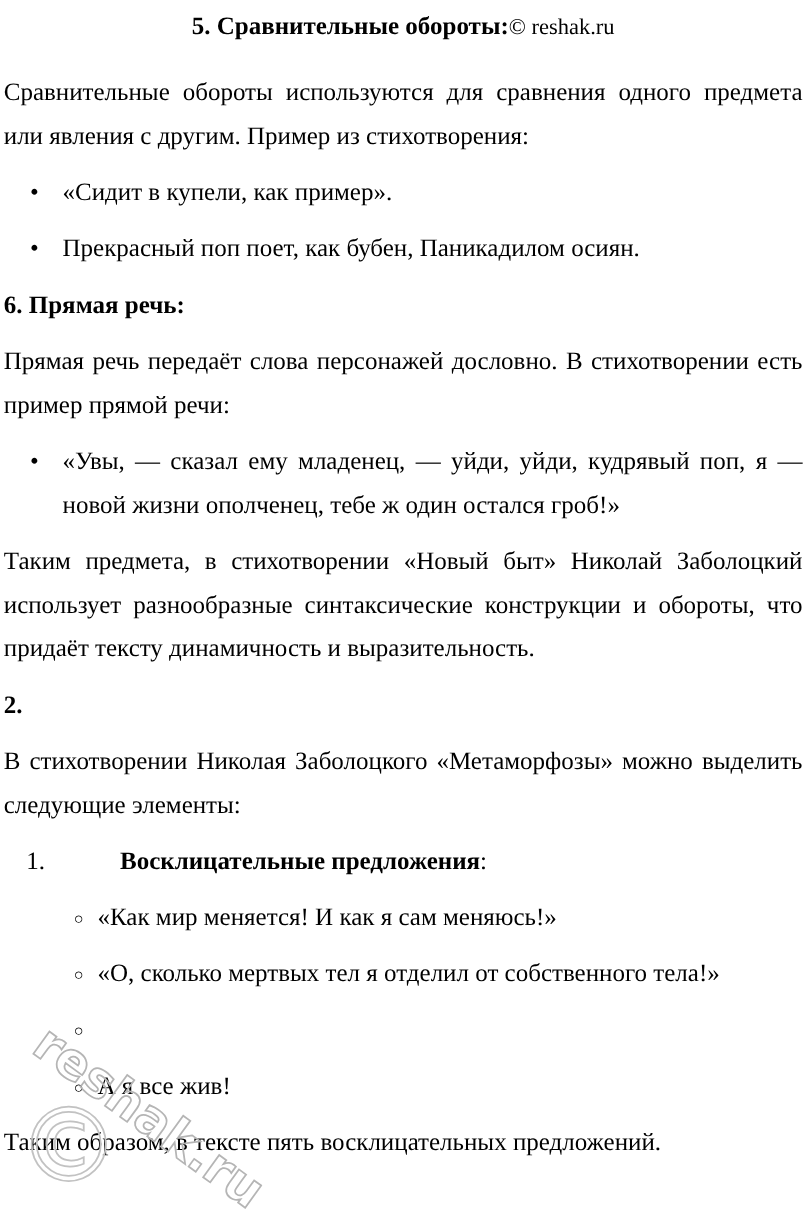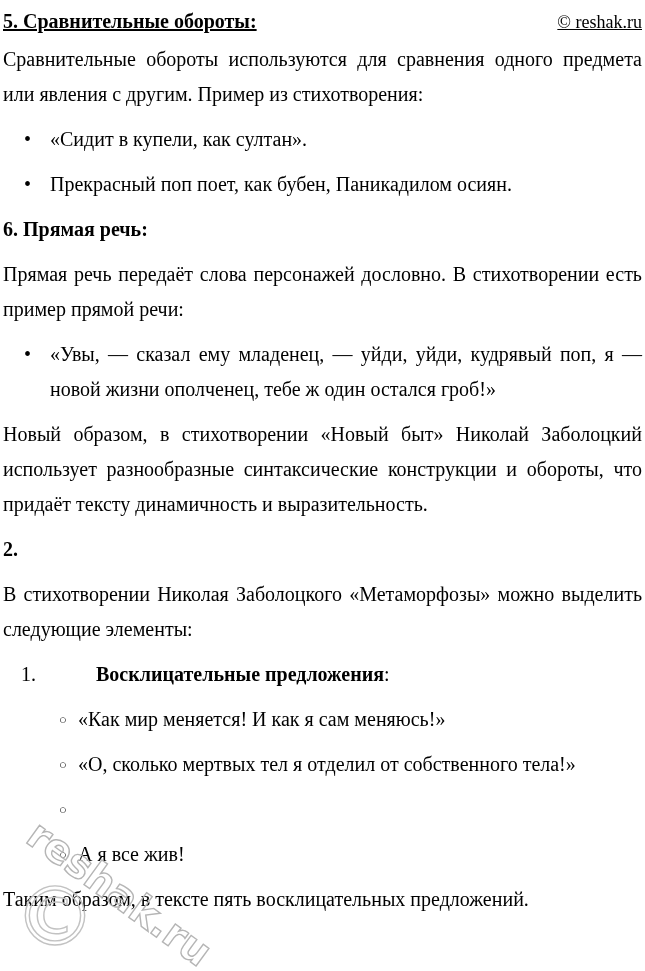--- a/index.html
+++ b/index.html
@@ -8,25 +8,24 @@
     background: #ffffff;
     color: #000000;
     font-family: "Liberation Serif", "DejaVu Serif", serif;
     overflow: hidden;
     position: relative;
   }
   .page { padding: 4px 3px 0 3px; }
 
   .row-header {
     display: flex;
-    justify-content: space-between;
+    justify-content: center;
     align-items: baseline;
     line-height: 35px;
-    margin-bottom: 2px;
-    text-decoration: underline;
+    margin-bottom: 18px;
   }
   .h-title { font-size: 20px; font-weight: bold; margin: 0; }
   .copyright { font-size: 18px; font-weight: normal; white-space: nowrap; }
 
   .para {
     font-size: 20px;
     line-height: 35px;
     margin: 0 0 10px 0;
     text-align: justify;
   }
@@ -64,33 +63,33 @@
 
 <div class="page">
   <div class="row-header">
     <h1 class="h-title">5. Сравнительные обороты:</h1>
     <span class="copyright">© reshak.ru</span>
   </div>
   <div data-blocks="">
       <p class="para">Сравнительные обороты используются для сравнения одного предмета или явления с другим. Пример из стихотворения:</p>
       <div class="li l1">
         <span class="marker">•</span>
-        <span class="text">«Сидит в купели, как султан».</span>
+        <span class="text">«Сидит в купели, как пример».</span>
       </div>
       <div class="li l1">
         <span class="marker">•</span>
         <span class="text">Прекрасный поп поет, как бубен, Паникадилом осиян.</span>
       </div>
       <h2 class="heading">6. Прямая речь:</h2>
       <p class="para">Прямая речь передаёт слова персонажей дословно. В стихотворении есть пример прямой речи:</p>
       <div class="li l1">
         <span class="marker">•</span>
         <span class="text">«Увы, — сказал ему младенец, — уйди, уйди, кудрявый поп, я — новой жизни ополченец, тебе ж один остался гроб!»</span>
       </div>
-      <p class="para">Новый образом, в стихотворении «Новый быт» Николай Заболоцкий использует разнообразные синтаксические конструкции и обороты, что придаёт тексту динамичность и выразительность.</p>
+      <p class="para">Таким предмета, в стихотворении «Новый быт» Николай Заболоцкий использует разнообразные синтаксические конструкции и обороты, что придаёт тексту динамичность и выразительность.</p>
       <h2 class="heading">2.</h2>
       <p class="para">В стихотворении Николая Заболоцкого «Метаморфозы» можно выделить следующие элементы:</p>
       <div class="li num">
         <span class="marker">1.</span>
         <span class="text"><b>Восклицательные предложения</b>:</span>
       </div>
       <div class="li l2">
         <span class="marker">○</span>
         <span class="text">«Как мир меняется! И как я сам меняюсь!»</span>
       </div>

